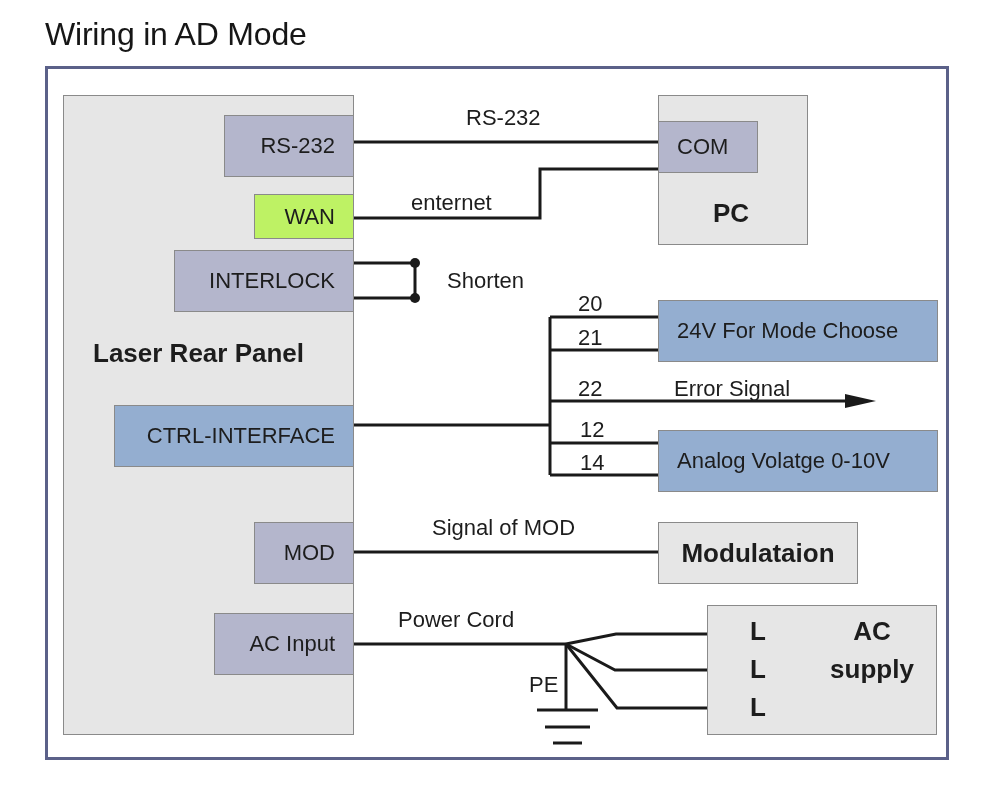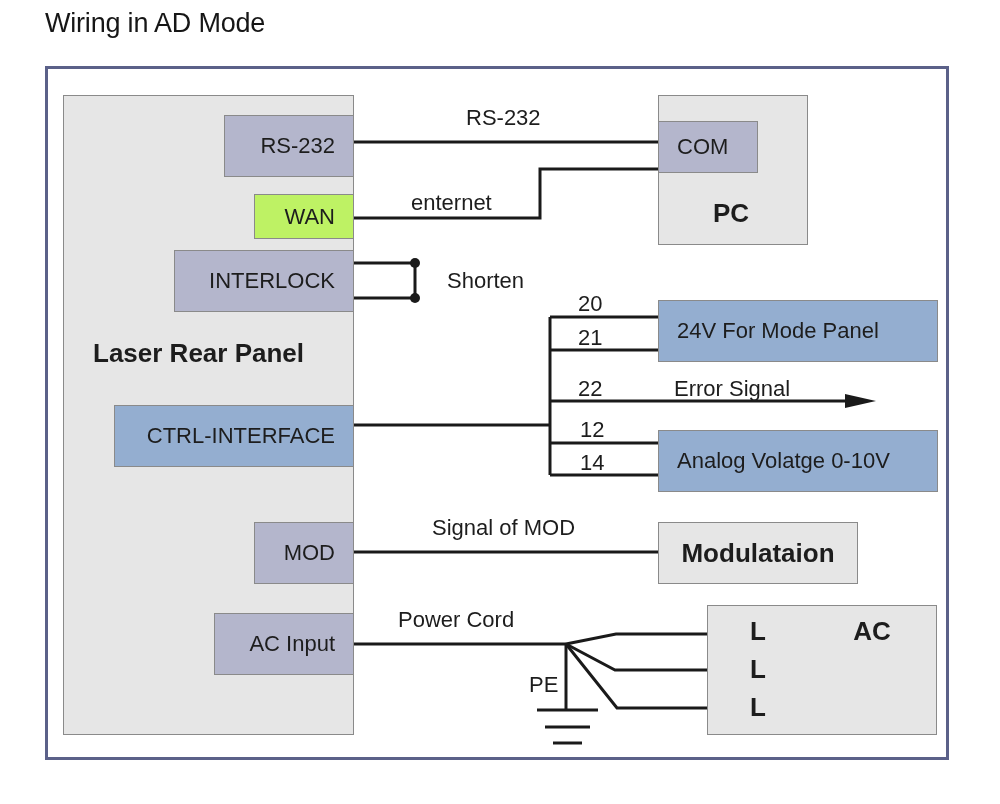--- a/index.html
+++ b/index.html
@@ -1,18 +1,18 @@
 <!DOCTYPE html>
 <html><head>
 <meta charset="utf-8">
 <style>
   html, body { margin: 0; padding: 0; background: #ffffff; }
   body { width: 1000px; height: 804px; position: relative; overflow: hidden;
          font-family: "Liberation Sans", "DejaVu Sans", sans-serif; color: #1a1a1a; }
-  .title { position: absolute; left: 45px; top: 8px; font-size: 27px; font-weight: 500; color: #161616; letter-spacing: -0.2px; }
+  .title { position: absolute; left: 45px; top: 16px; font-size: 32px; font-weight: 500; color: #161616; letter-spacing: -0.2px; }
   .frame { position: absolute; left: 45px; top: 66px; width: 904px; height: 694px;
            border: 3px solid #5b6189; box-sizing: border-box; background: #fff; }
   .box { position: absolute; box-sizing: border-box; border: 1px solid #8a8a8a;
          display: flex; align-items: center; font-size: 22px; color: #1d1d1d; }
   .panel { background: #e6e6e6; }
   .port { background: #b4b6cc; justify-content: flex-end; padding-right: 18px; }
   .wan { background: #bef264; justify-content: flex-end; padding-right: 18px; }
   .ctrl { background: #94aed0; justify-content: flex-end; padding-right: 18px; }
   .blue { background: #94aed0; justify-content: flex-start; padding-left: 18px; }
   .gray { background: #e6e6e6; }
@@ -37,32 +37,33 @@
 <div class="box wan" style="left:254px; top:194px; width:100px; height:45px;">WAN</div>
 <div class="box port" style="left:174px; top:250px; width:180px; height:62px;">INTERLOCK</div>
 <div class="box ctrl" style="left:114px; top:405px; width:240px; height:62px;">CTRL-INTERFACE</div>
 <div class="box port" style="left:254px; top:522px; width:100px; height:62px;">MOD</div>
 <div class="box port" style="left:214px; top:613px; width:140px; height:62px;">AC Input</div>
 
 <div class="box gray" style="left:658px; top:95px; width:150px; height:150px;"></div>
 <div class="box port" style="left:658px; top:121px; width:100px; height:52px; justify-content:flex-start; padding-left:18px; padding-right:0;">COM</div>
 <div class="lbl bold" style="left:713px; top:198px; font-size:26px;">PC</div>
 
-<div class="box blue" style="left:658px; top:300px; width:280px; height:62px;">24V For Mode Panel</div>
+<div class="box blue" style="left:658px; top:300px; width:280px; height:62px;">24V For Mode Choose</div>
 <div class="box blue" style="left:658px; top:430px; width:280px; height:62px;">Analog Volatge 0-10V</div>
 
 <div class="box gray" style="left:658px; top:522px; width:200px; height:62px; justify-content:center; font-size:26px; font-weight:700;">Modulataion</div>
 
 <div class="box gray" style="left:707px; top:605px; width:230px; height:130px; display:block;">
   <div class="ac-row" style="top:10px;">
     <span class="l">L</span>
     <span class="w">AC</span>
   </div>
   <div class="ac-row" style="top:48px;">
     <span class="l">L</span>
+    <span class="w">supply</span>
   </div>
   <div class="ac-row" style="top:86px;">
     <span class="l">L</span>
   </div>
 </div>
 
 <svg class="wires" width="1000" height="804">
   <g stroke="#1a1a1a" stroke-width="3" fill="none" stroke-linecap="butt">
     <line x1="354" y1="142" x2="658" y2="142"></line>
     <polyline points="354,218 540,218 540,169 658,169"></polyline>

